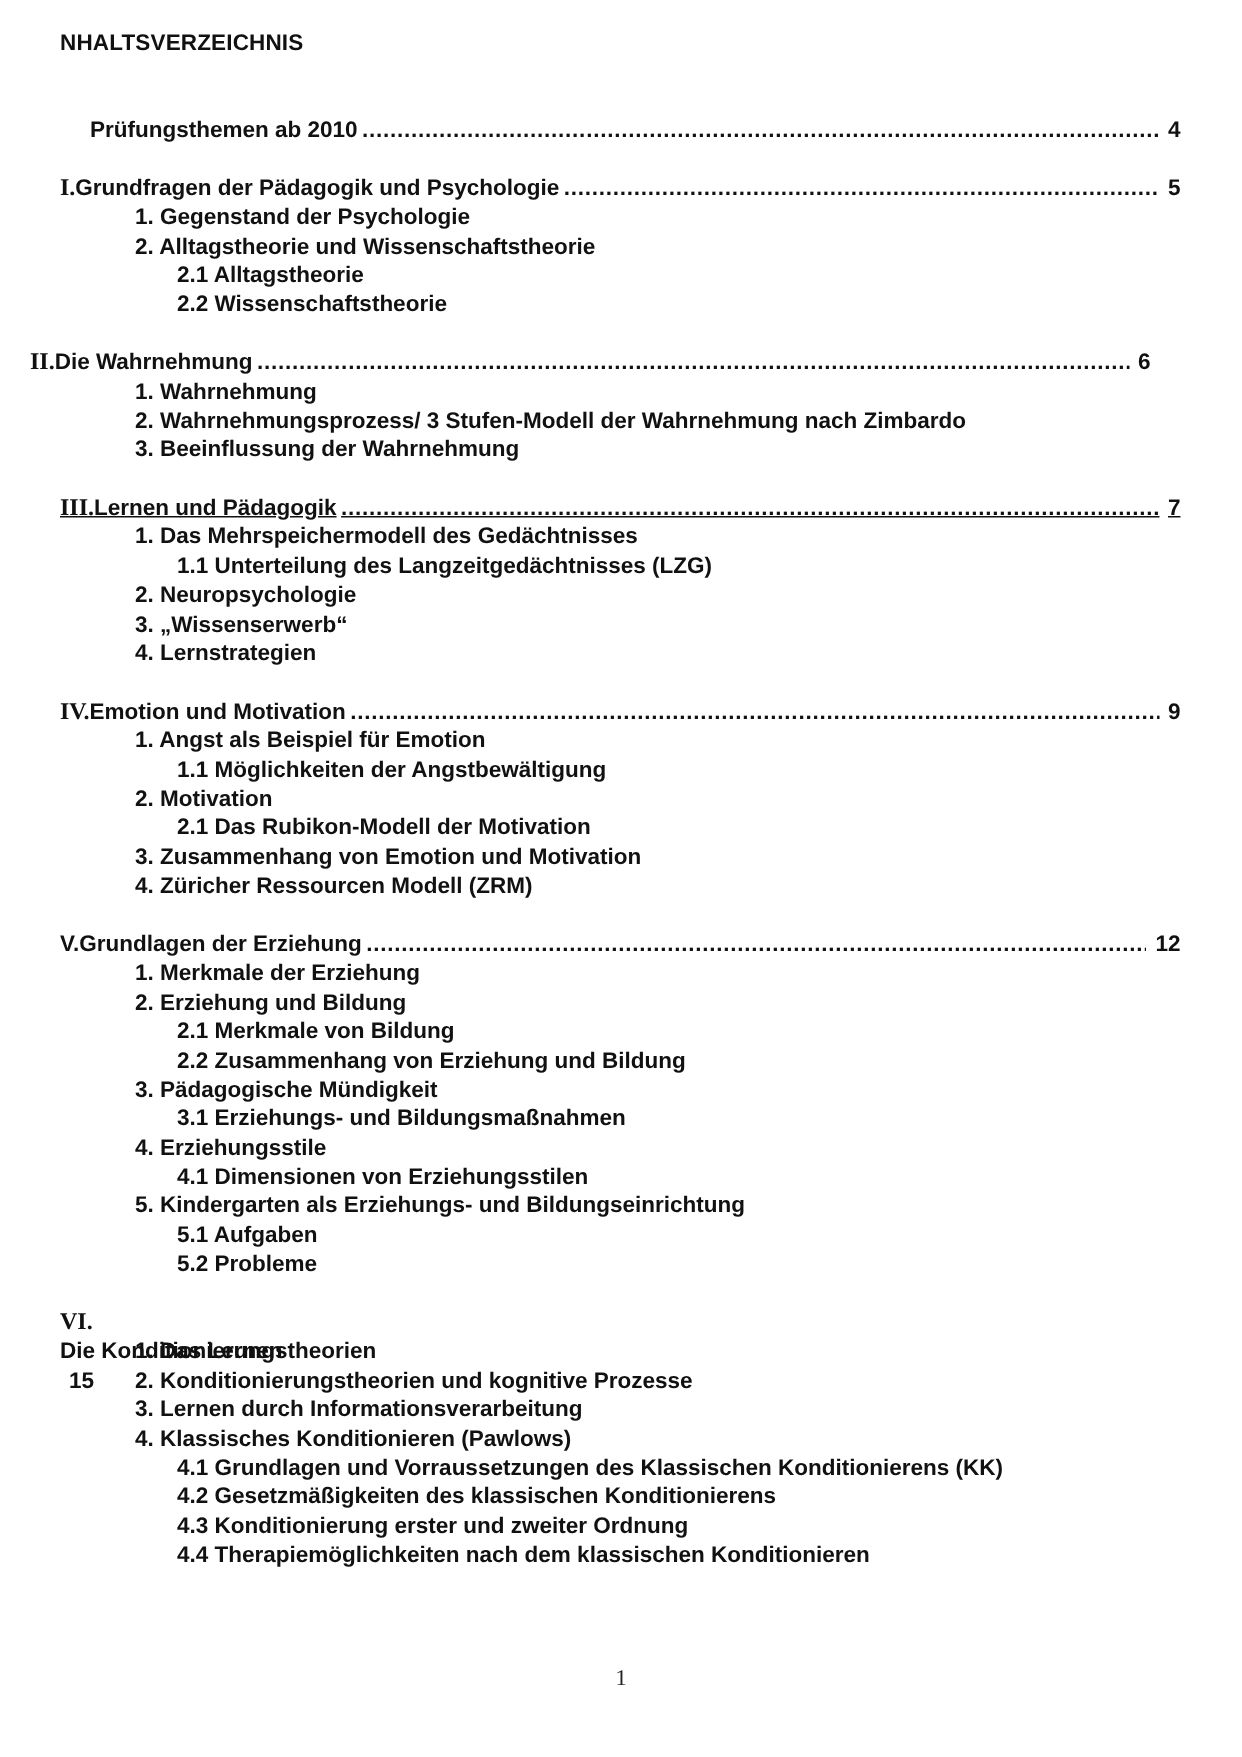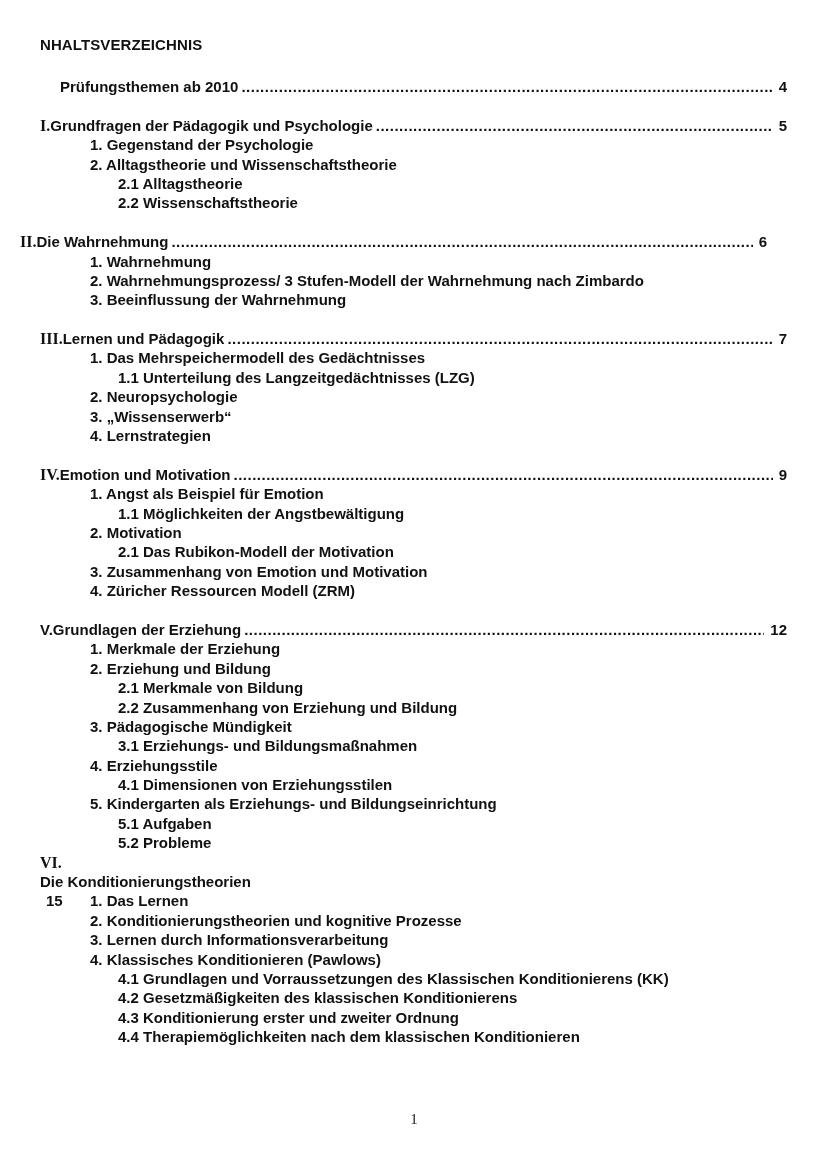--- a/index.html
+++ b/index.html
@@ -17,41 +17,40 @@
   }
   .page {
     position: absolute;
     left: 0; top: 0;
     width: 828px;
     height: 1171px;
   }
   .doc-title {
     position: absolute;
     left: 40px;
-    top: 36px;
+    top: 20px;
     font-size: 15px;
     font-weight: bold;
     letter-spacing: 0.1px;
   }
   .toc {
     position: absolute;
     left: 0;
     top: 77px;
     width: 828px;
   }
   .heading {
     position: relative;
     height: 19.4px;
     line-height: 19.4px;
     font-size: 15px;
     font-weight: bold;
     display: flex;
     align-items: baseline;
     white-space: nowrap;
-    justify-content: center;
   }
   .heading .numeral {
     font-family: "Liberation Serif", serif;
     font-weight: bold;
     font-size: 16px;
   }
   .heading .numeral.sans {
     font-family: "Liberation Sans", sans-serif;
     font-size: 15px;
   }
@@ -126,21 +125,21 @@
       <span class="numeral">II.</span>
       <span class="htitle"> Die Wahrnehmung </span>
       <span class="leader"></span>
       <span class="pnum">6</span>
     </div>
     <div class="entry lvl1">1. Wahrnehmung</div>
     <div class="entry lvl1">2. Wahrnehmungsprozess/ 3 Stufen-Modell der Wahrnehmung nach Zimbardo</div>
     <div class="entry lvl1">3. Beeinflussung der Wahrnehmung</div>
     <div class="gap"></div>
 
-    <div class="heading" style="padding-left:40px; width:747px;">
+    <div class="heading" style="padding-left:40px; width:747px;text-decoration:underline;">
       <span class="numeral">III.</span>
       <span class="htitle"> Lernen und Pädagogik </span>
       <span class="leader"></span>
       <span class="pnum">7</span>
     </div>
     <div class="entry lvl1">1. Das Mehrspeichermodell des Gedächtnisses</div>
     <div class="entry lvl2">1.1 Unterteilung des Langzeitgedächtnisses (LZG)</div>
     <div class="entry lvl1">2. Neuropsychologie</div>
     <div class="entry lvl1">3. „Wissenserwerb“</div>
     <div class="entry lvl1">4. Lernstrategien</div>

